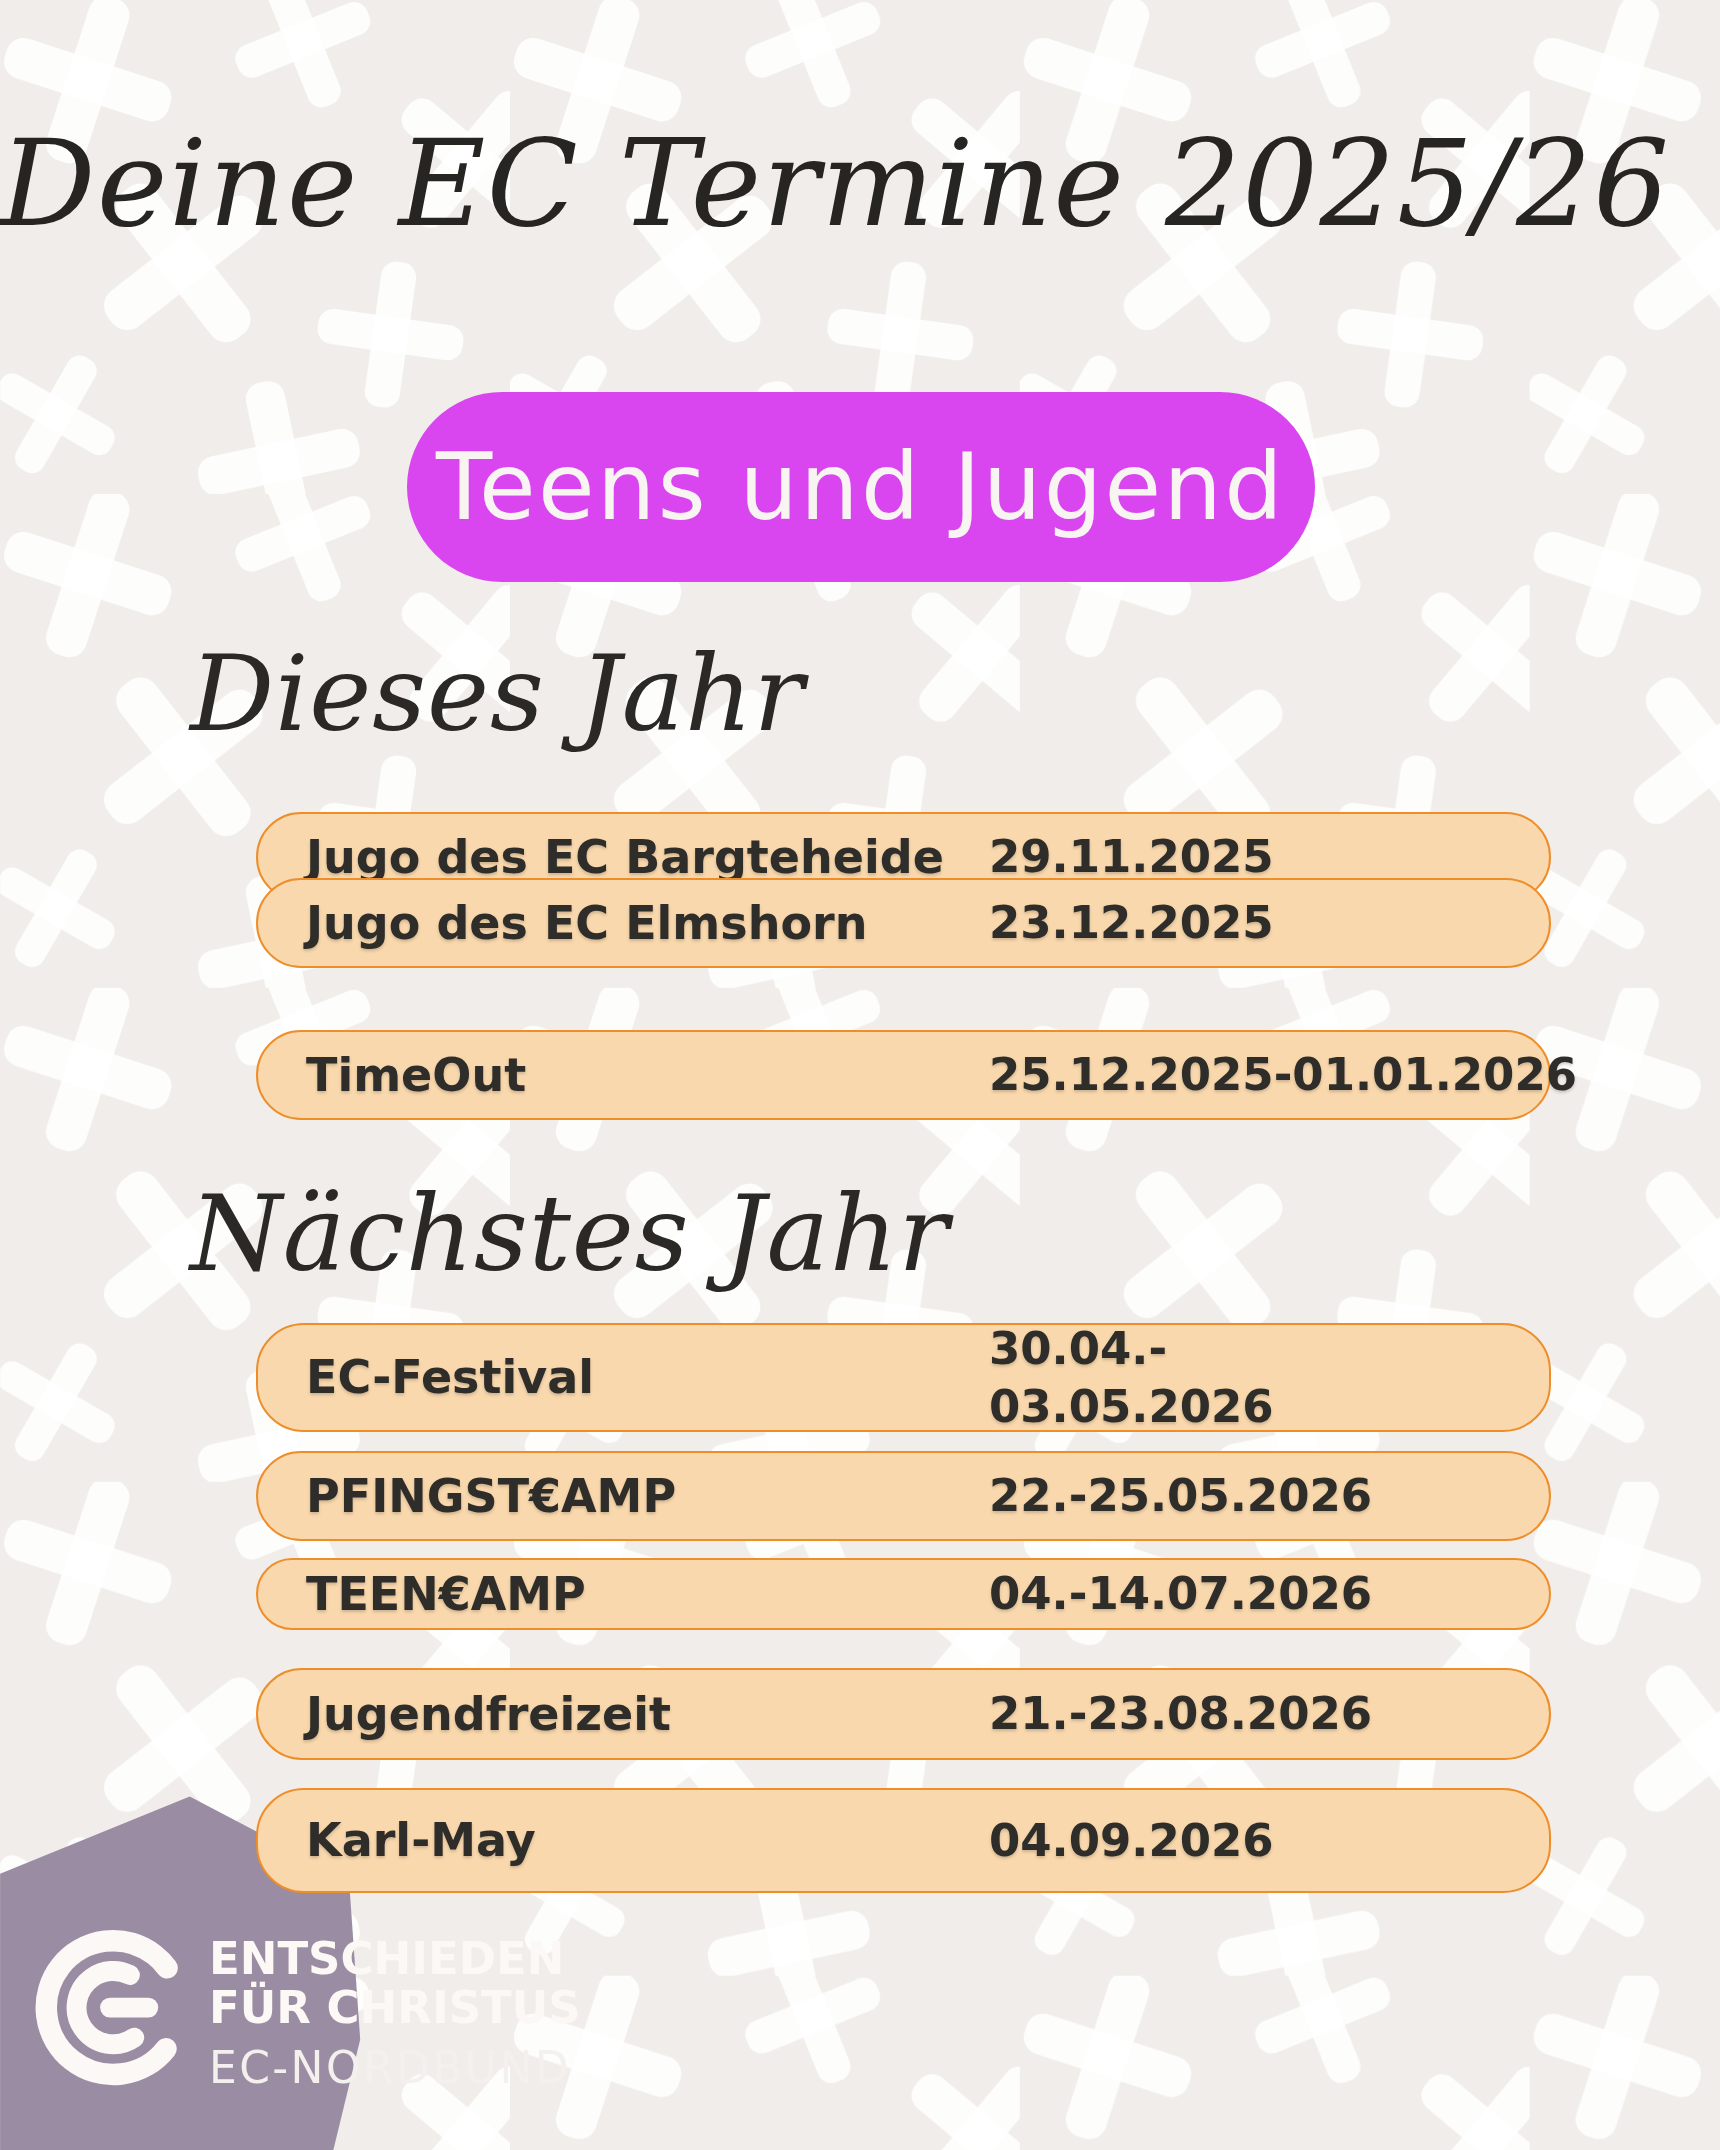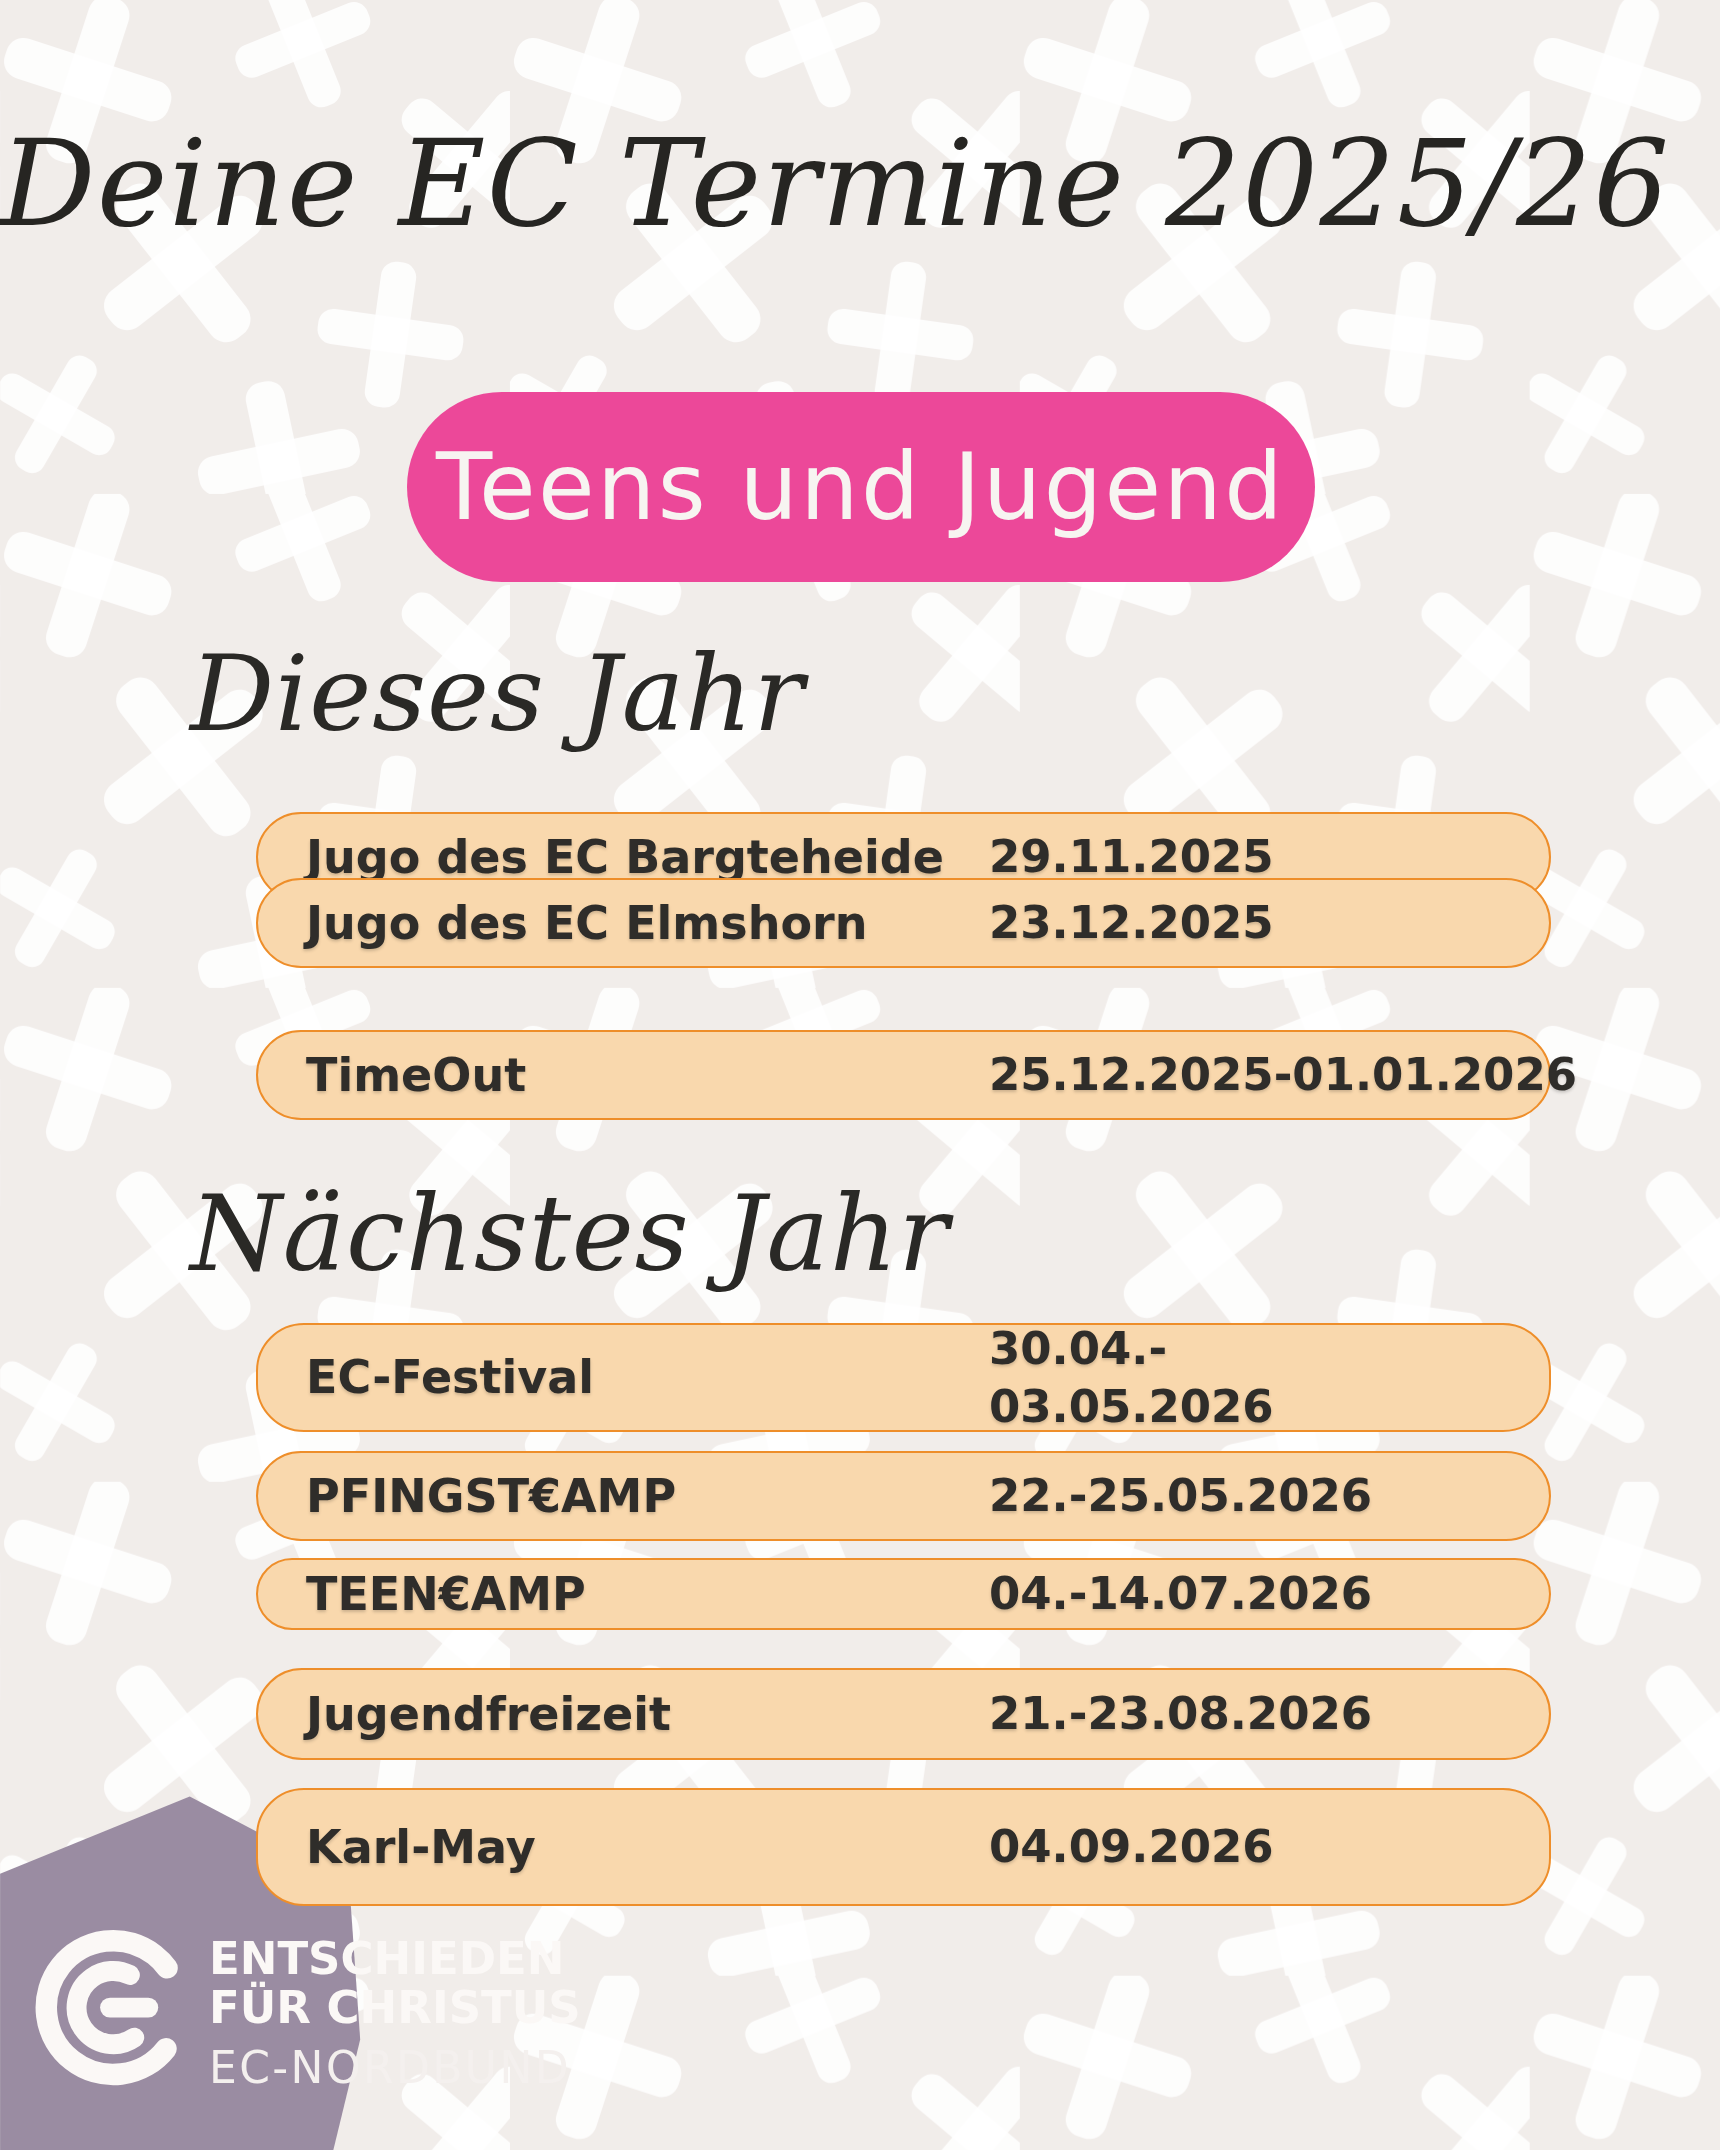--- a/index.html
+++ b/index.html
@@ -21,21 +21,21 @@
     font-style:italic;
     font-size:119px;
     line-height:1.1;
     color:#262522;
     letter-spacing:1.6px;
   }
   .badge{
     top:392px;left:50%;
     transform:translateX(-50%);
     width:908px;height:190px;
-    background:#ec4899;
+    background:#d946ef;
     border-radius:96px;
     display:flex;align-items:center;justify-content:center;
   }
   .badge span{
     color:#F7F4F1;
     font-size:92px;
     letter-spacing:2.4px;
     font-weight:400;
   }
   .script-heading{
@@ -88,21 +88,21 @@
   .rowdate span{display:block;}
   .rowdate .d2:empty{display:none;}
 
   .row-1{top:812px;height:90px;}
   .row-2{top:878px;height:90px;}
   .row-3{top:1030px;height:90px;}
   .row-4{top:1323px;height:109px;}
   .row-5{top:1451px;height:90px;}
   .row-6{top:1558px;height:72px;}
   .row-7{top:1668px;height:92px;}
-  .row-8{top:1788px;height:118px;}
+  .row-8{top:1788px;height:105px;}
 
   .logo-text{
     left:209px;top:1934px;
     z-index:3;
     color:#FBF8F6;
   }
   .logo-line{
     font-weight:700;
     font-size:45px;
     line-height:49px;

